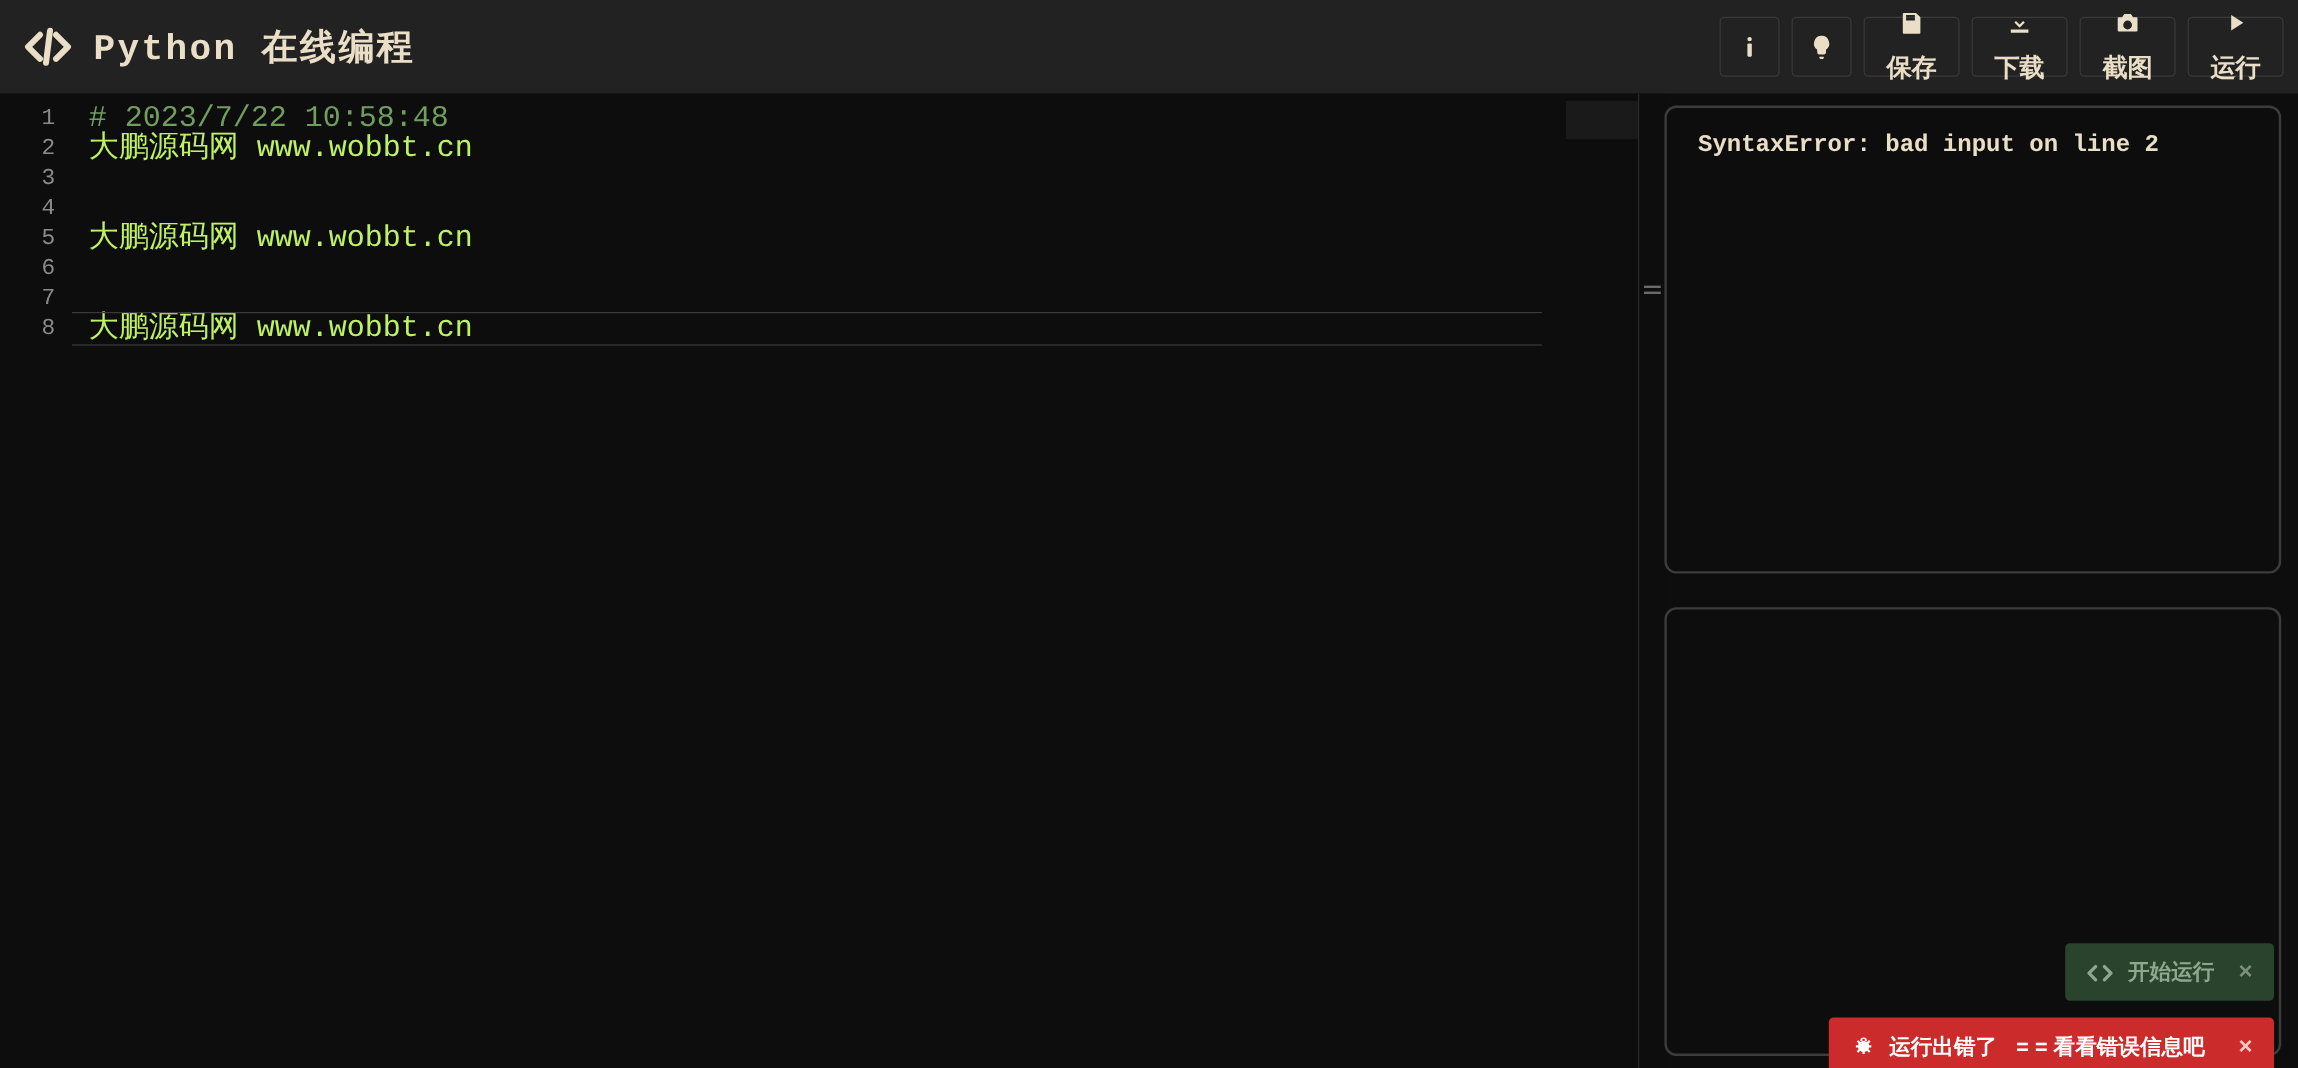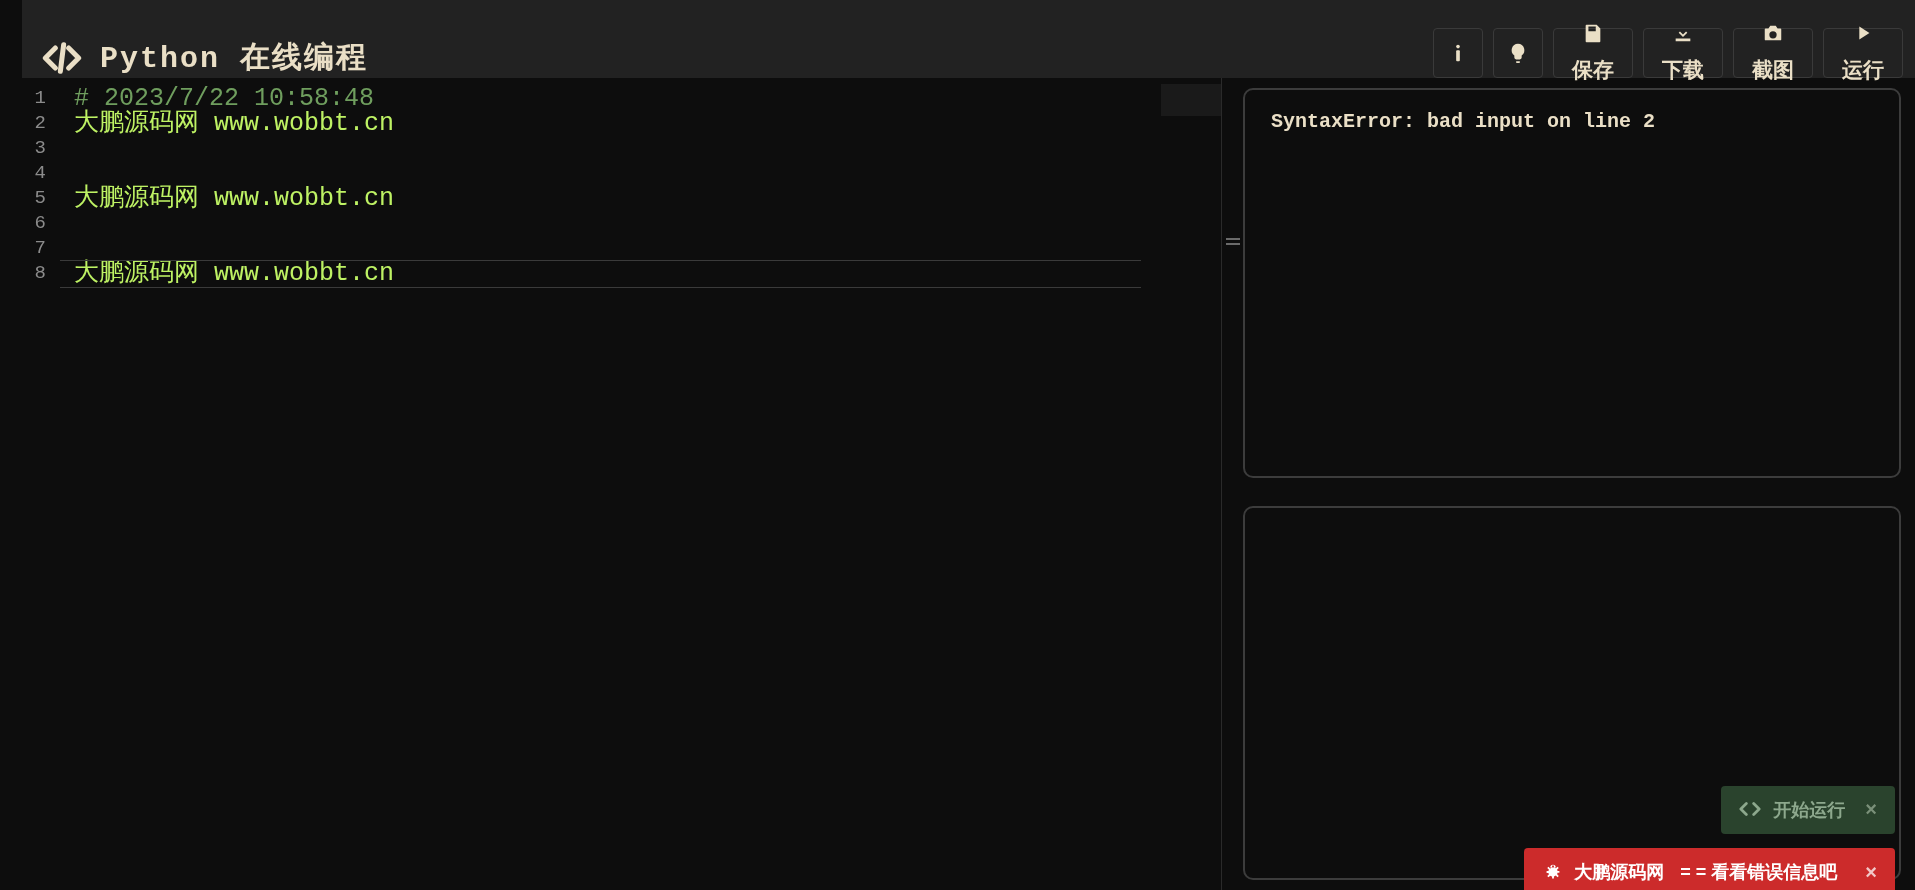--- a/index.html
+++ b/index.html
@@ -10,24 +10,23 @@
     color: #eadfc6;
     overflow: hidden;
   }
   .app { display: flex; flex-direction: column; height: 100vh; }
 
   
   .toolbar {
     height: 78px;
     background: #222222;
     display: flex;
-    align-items: flex-end;
+    align-items: center;
     padding: 0 12px 0 20px;
     flex-shrink: 0;
-    margin-left: 22px;
   }
   .brand { display: flex; align-items: center; gap: 18px; }
   .brand-icon svg { width: 40px; height: 40px; display: block; }
   .brand-title {
     font-family: "Courier New", monospace;
     font-size: 30px;
     font-weight: 900;
     letter-spacing: 2px;
     color: #eadfc6;
     white-space: nowrap;
@@ -123,21 +122,21 @@
     position: absolute;
     top: 160px;
     left: 4px;
     width: 14px; height: 2px;
     background: #6a6a6a;
     box-shadow: 0 5px 0 #6a6a6a;
   }
 
   
   .side {
-    width: 672px;
+    width: 528px;
     flex-shrink: 0;
     display: flex;
     flex-direction: column;
     padding: 10px 14px 10px 0;
     gap: 28px;
     min-height: 0;
   }
   .panel {
     border: 2px solid #3c3c3c;
     border-radius: 10px;
@@ -158,21 +157,21 @@
     position: absolute;
     right: 20px;
     top: 786px;
     background: #2a432d;
     color: #8da88d;
     font-size: 18px;
     font-weight: 600;
     padding: 12px 18px;
     border-radius: 4px;
     display: flex;
-    align-items: flex-start;
+    align-items: flex-end;
     gap: 12px;
     cursor: pointer;
   }
   .float-run .cls { margin-left: 8px; font-size: 20px; color: #7a9079; }
 
   .float-err {
     position: absolute;
     right: 20px;
     top: 848px;
     background: #cc2b2b;
@@ -313,16 +312,16 @@
   <span>开始运行</span>
   <span class="cls">×</span>
 </div>
 
 <div class="float-err">
   <span class="ico">
     <svg viewBox="0 0 24 24" fill="#fff">
         <path d="M12 4a3 3 0 0 1 3 3h-6a3 3 0 0 1 3-3zm7 7h-2.1a7 7 0 0 0-.4-1.6l1.8-1.8-1.4-1.4-1.8 1.8A7 7 0 0 0 13 7.1V5h-2v2.1a7 7 0 0 0-2.1 1l-1.8-1.8L5.7 7.6l1.8 1.8A7 7 0 0 0 7.1 11H5v2h2.1a7 7 0 0 0 .4 1.6l-1.8 1.8 1.4 1.4 1.8-1.8a7 7 0 0 0 2.1 1V19h2v-2.1a7 7 0 0 0 2.1-1l1.8 1.8 1.4-1.4-1.8-1.8a7 7 0 0 0 .4-1.6H19z"></path>
       </svg>
   </span>
-  <span>大鹏源码网</span>
+  <span>运行出错了</span>
   <span class="sub">= = 看看错误信息吧</span>
   <span class="cls">×</span>
 </div>
 
 </body></html>

